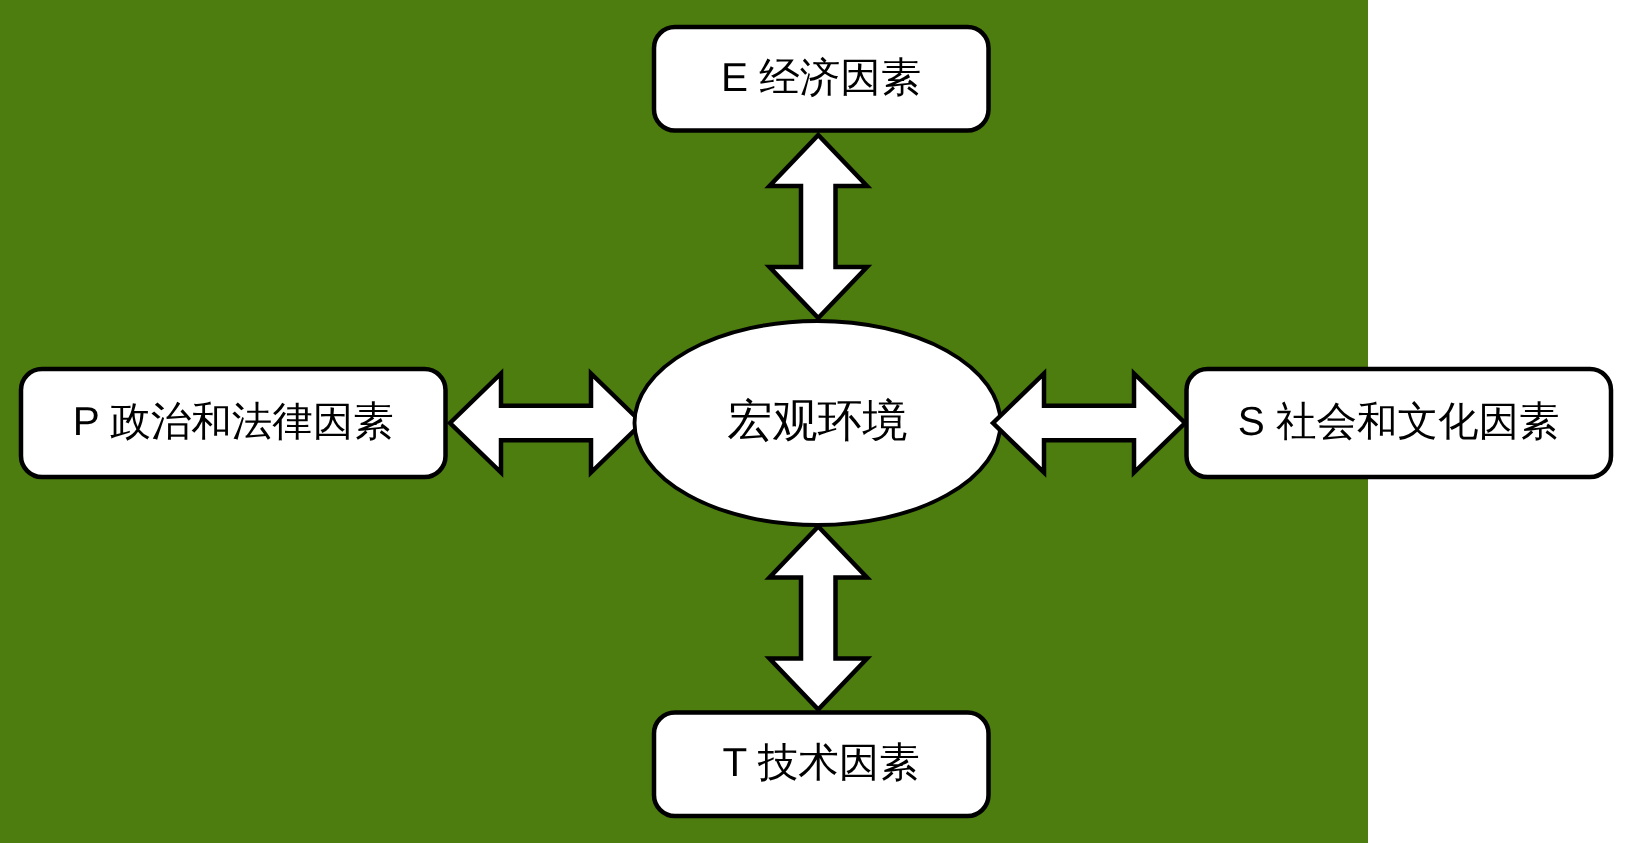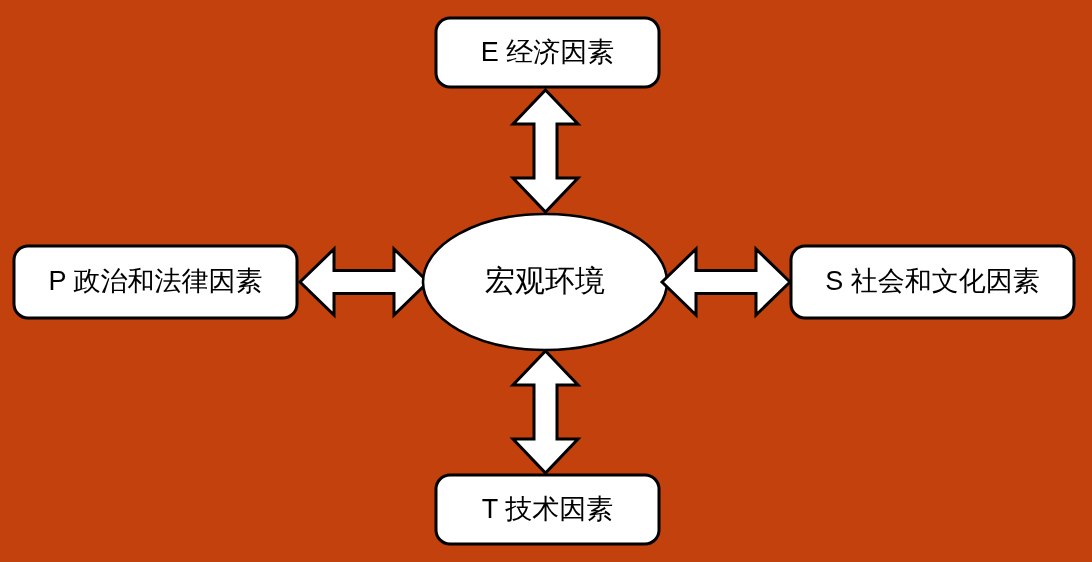--- a/index.html
+++ b/index.html
@@ -8,23 +8,23 @@
     background: #ffffff;
   }
   body {
     width: 1092px;
     height: 562px;
     font-family: "Liberation Sans", "DejaVu Sans", sans-serif;
     overflow: hidden;
   }
   #diagram-root {
     position: relative;
-    width: 1092px;
+    width: 912px;
     height: 562px;
-    background: #c2410c;
+    background: #4d7c0f;
     text-align: right;
   }
   svg#pest-svg {
     display: block;
     width: 1092px;
     height: 562px;
   }
   .node-shape {
     fill: #ffffff;
     stroke: #000000;

